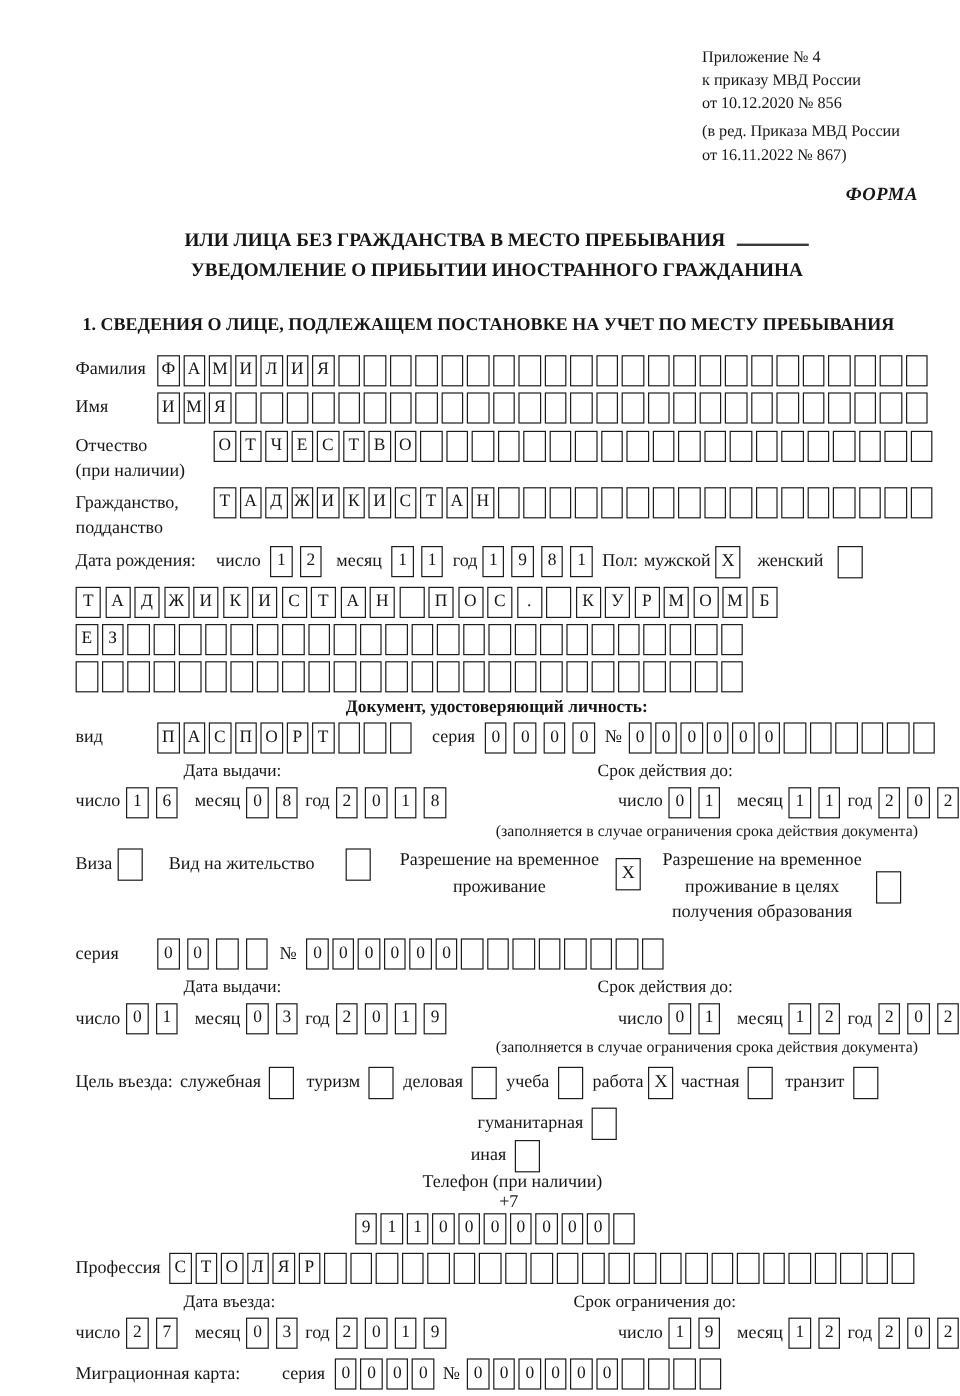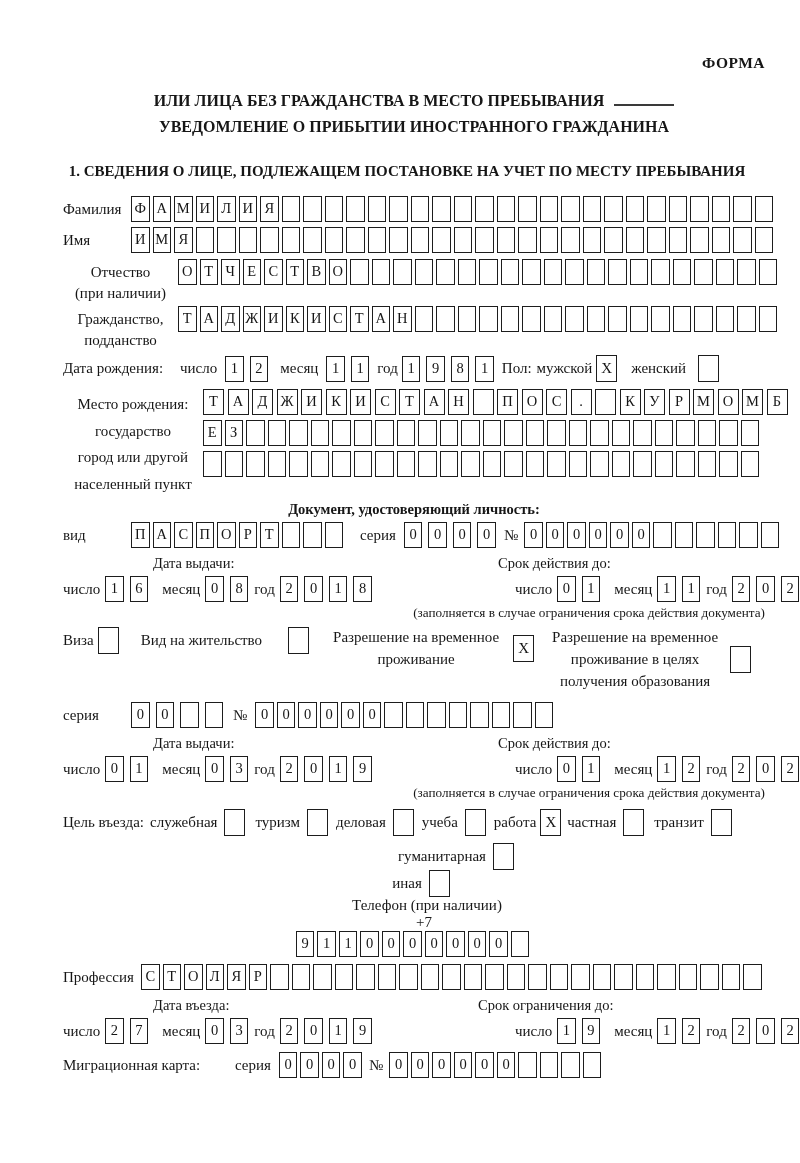--- a/index.html
+++ b/index.html
@@ -5,29 +5,29 @@
   * { box-sizing: border-box; }
   html,body { margin:0; padding:0; background:#ffffff; }
   .page {
     width:800px; height:1163px; overflow:hidden; position:relative;
     padding:38px 35px 10px 63px;
     font-family:"Liberation Serif","DejaVu Serif",serif;
     color:#161616; font-size:15px; background:#fff;
   }
   .appendix { margin-left:522px; font-size:13.5px; line-height:1.42; }
   .appendix-amend { margin-top:4px; }
-  .form-label { text-align:right; font-weight:bold; font-size:15.5px; margin-top:16px; letter-spacing:.5px; }
+  .form-label { text-align:right; font-weight:bold; font-size:15.5px; margin-top:16px; letter-spacing:.5px;font-style:italic; }
   .title { text-align:center; font-weight:bold; font-size:16px; margin-top:16px; line-height:1.6; }
   .uline { display:inline-block; width:60px; border-bottom:2.5px solid #3a3a3a; height:12px; margin-left:10px; }
   .section1 { text-align:center; font-weight:bold; font-size:15px; margin-top:24px; margin-left:-14px; white-space:nowrap; }
 
   .frow { display:flex; align-items:center; margin-top:5px; }
   .frow2 { display:flex; align-items:flex-start; margin-top:5px; }
   .lbl { font-size:15px; }
-  .lblcol { flex:none; line-height:21px; padding-top:3px;text-align:center; }
+  .lblcol { flex:none; line-height:21px; padding-top:3px; }
   .w68 { width:68px; flex:none; }
   .w115 { width:115px; flex:none; }
   .w140 { width:140px; flex:none; }
   .w78 { width:78px; flex:none; }
 
   .cells { display:inline-block; white-space:nowrap; line-height:0; }
   .cell {
     display:inline-block; width:18.5px; height:26px; border:1.6px solid #1d1d1d;
     margin-right:3px; text-align:center; font-size:14.5px; line-height:23px;
     vertical-align:top; background:#fff;
@@ -51,20 +51,29 @@
   .opt { display:flex; align-items:center; }
   .opt-lines { text-align:center; line-height:1.45; }
   .purpose-item { display:flex; align-items:center; }
   .purpose-item .cbox { margin-left:7px; }
 </style>
 </head>
 <body>
 
 <div class="page">
 
+  <div class="appendix">
+    <div>Приложение № 4</div>
+    <div>к приказу МВД России</div>
+    <div>от 10.12.2020 № 856</div>
+    <div class="appendix-amend">
+      <div>(в ред. Приказа МВД России</div>
+      <div>от 16.11.2022 № 867)</div>
+    </div>
+  </div>
 
   <div class="form-label">ФОРМА</div>
 
   <div class="title">
     <div>
       <span>ИЛИ ЛИЦА БЕЗ ГРАЖДАНСТВА В МЕСТО ПРЕБЫВАНИЯ</span><span class="uline"></span>
     </div>
     <div>УВЕДОМЛЕНИЕ О ПРИБЫТИИ ИНОСТРАННОГО ГРАЖДАНИНА</div>
   </div>
 
@@ -105,26 +114,20 @@
     <span class="lbl" style="margin:0 4px 0 2px;">год</span>
     <span class="cells cells--sp"><span class="cell">1</span><span class="cell">9</span><span class="cell">8</span><span class="cell">1</span></span>
     <span class="lbl" style="margin-left:2px;">Пол:</span>
     <span class="lbl" style="margin-left:5px;">мужской</span>
     <span class="cbox" style="margin-left:4px;">X</span>
     <span class="lbl" style="margin-left:14px;">женский</span>
     <span class="cbox" style="margin-left:12px;"></span>
   </div>
 
   <div class="frow2" style="margin-top:7px;">
-    <div class="lblcol w140" style="line-height:26.5px;padding-top:2px;">
-      <div class="lbl">Место рождения:</div>
-      <div class="lbl">государство</div>
-      <div class="lbl">город или другой</div>
-      <div class="lbl">населенный пункт</div>
-    </div>
     <div class="stack">
       <span class="cells cells--wide"><span class="cell">Т</span><span class="cell">А</span><span class="cell">Д</span><span class="cell">Ж</span><span class="cell">И</span><span class="cell">К</span><span class="cell">И</span><span class="cell">С</span><span class="cell">Т</span><span class="cell">А</span><span class="cell">Н</span><span class="cell"></span><span class="cell">П</span><span class="cell">О</span><span class="cell">С</span><span class="cell">.</span><span class="cell"></span><span class="cell">К</span><span class="cell">У</span><span class="cell">Р</span><span class="cell">М</span><span class="cell">О</span><span class="cell">М</span><span class="cell">Б</span></span>
       <span class="cells"><span class="cell">Е</span><span class="cell">З</span><span class="cell"></span><span class="cell"></span><span class="cell"></span><span class="cell"></span><span class="cell"></span><span class="cell"></span><span class="cell"></span><span class="cell"></span><span class="cell"></span><span class="cell"></span><span class="cell"></span><span class="cell"></span><span class="cell"></span><span class="cell"></span><span class="cell"></span><span class="cell"></span><span class="cell"></span><span class="cell"></span><span class="cell"></span><span class="cell"></span><span class="cell"></span><span class="cell"></span><span class="cell"></span><span class="cell"></span></span>
       <span class="cells"><span class="cell"></span><span class="cell"></span><span class="cell"></span><span class="cell"></span><span class="cell"></span><span class="cell"></span><span class="cell"></span><span class="cell"></span><span class="cell"></span><span class="cell"></span><span class="cell"></span><span class="cell"></span><span class="cell"></span><span class="cell"></span><span class="cell"></span><span class="cell"></span><span class="cell"></span><span class="cell"></span><span class="cell"></span><span class="cell"></span><span class="cell"></span><span class="cell"></span><span class="cell"></span><span class="cell"></span><span class="cell"></span><span class="cell"></span></span>
     </div>
   </div>
 
   <div style="text-align:center;font-weight:bold;font-size:14.5px;margin-top:4px;">Документ, удостоверяющий личность:</div>
 
   <div class="frow" style="margin-top:4px;">

